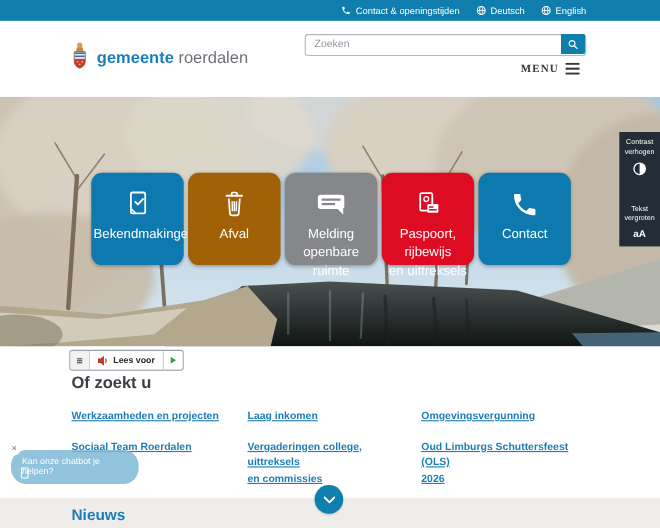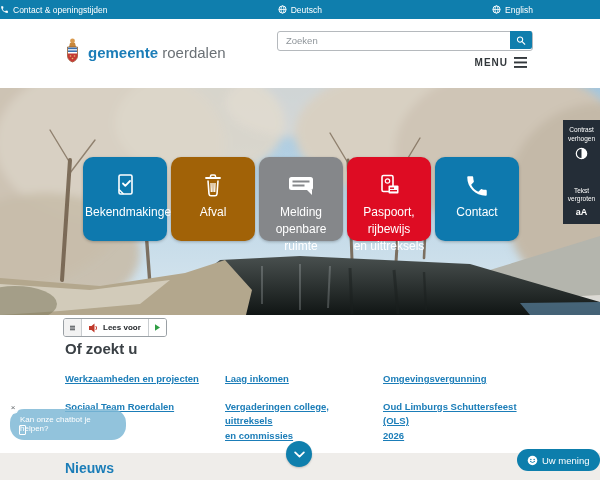--- a/index.html
+++ b/index.html
@@ -1,40 +1,40 @@
 <!DOCTYPE html>
 <html><head>
 <meta charset="utf-8">
 <style>
   html,body{margin:0;padding:0;background:#fff;}
   .page{position:relative;width:600px;height:480px;overflow:hidden;
         font-family:"Liberation Sans",sans-serif;background:#fff;}
 
   
   .topbar{position:absolute;top:0;left:0;width:600px;height:19px;background:#0f7ead;
-          display:flex;justify-content:space-between;align-items:center;gap:15px;
+          display:flex;justify-content:flex-end;align-items:center;gap:15px;
           box-sizing:border-box;padding-right:67px;}
   .topbar a{display:flex;align-items:center;gap:4px;color:#fff;font-size:8.5px;
             text-decoration:none;cursor:pointer;}
 
   
   .header{position:absolute;top:19px;left:0;width:600px;height:69px;background:#fff;}
   .logo{position:absolute;left:64px;top:19px;display:flex;align-items:center;gap:7px;cursor:pointer;}
   .logo-text{font-size:15px;color:#6b7176;}
   .logo-text b{color:#1b7db8;font-weight:700;}
   .searchbar{position:absolute;left:277px;top:11px;width:256px;height:20px;}
   .searchbar input{box-sizing:border-box;width:100%;height:100%;border:1px solid #b5b9bd;
           border-radius:3px;padding:0 28px 0 8px;font-size:9.5px;color:#40464b;outline:none;
           font-family:"Liberation Sans",sans-serif;}
   .searchbar input::placeholder{color:#8f959a;}
   .search-btn{position:absolute;right:1px;top:1px;width:22px;height:18px;background:#0f7ead;
           border:none;border-radius:0 2px 2px 0;display:flex;align-items:center;justify-content:center;cursor:pointer;}
   .menu-btn{position:absolute;right:67px;top:37px;display:flex;align-items:center;gap:6px;
           background:none;border:none;cursor:pointer;color:#33383c;font-size:10px;
-          letter-spacing:1px;font-weight:700;font-family:Liberation Sans, sans-serif;}
+          letter-spacing:1px;font-weight:700;font-family:Liberation Serif, serif;}
 
   
   .hero{position:absolute;top:88px;left:0;width:600px;height:227px;overflow:hidden;}
   .hero svg.scene{position:absolute;top:0;left:0;width:600px;height:227px;}
 
   .access-panel{position:absolute;right:0;top:32px;width:37px;box-sizing:border-box;
           background:rgba(24,34,46,.93);color:#fff;text-align:center;padding:6px 2px 7px;
           display:flex;flex-direction:column;align-items:center;gap:21px;justify-content:space-between;}
   .access-label{font-size:6.5px;line-height:1.35;white-space:pre-line;}
   .access-btn{background:none;border:none;color:#fff;cursor:pointer;padding:0;margin:0;
@@ -327,23 +327,14 @@
   <div class="news-bar">
     <h2 class="news-title">Nieuws</h2>
   </div>
 
   <button class="scroll-btn">
     <svg width="11" height="7" viewBox="0 0 12 8">
         <polyline points="1,1.5 6,6.5 11,1.5" fill="none" stroke="#fff" stroke-width="2" stroke-linecap="round" stroke-linejoin="round"></polyline>
       </svg>
   </button>
 
-  <button class="feedback-btn">
-    <svg width="11" height="11" viewBox="0 0 12 12">
-        <circle cx="6" cy="6" r="5.2" fill="#fff"></circle>
-        <circle cx="4.2" cy="4.8" r="0.8" fill="#0d7eac"></circle>
-        <circle cx="7.8" cy="4.8" r="0.8" fill="#0d7eac"></circle>
-        <path d="M3.6 7.2 Q6 9.4 8.4 7.2" stroke="#0d7eac" stroke-width="1" fill="none" stroke-linecap="round"></path>
-      </svg>
-    <span class="feedback-label">Uw mening</span>
-  </button>
 
 </div>
 
 </body></html>

